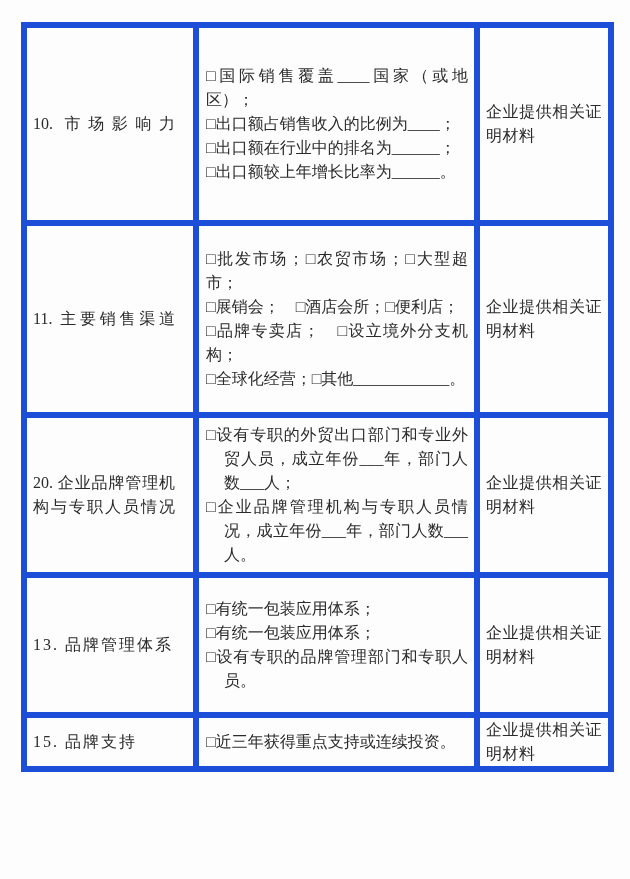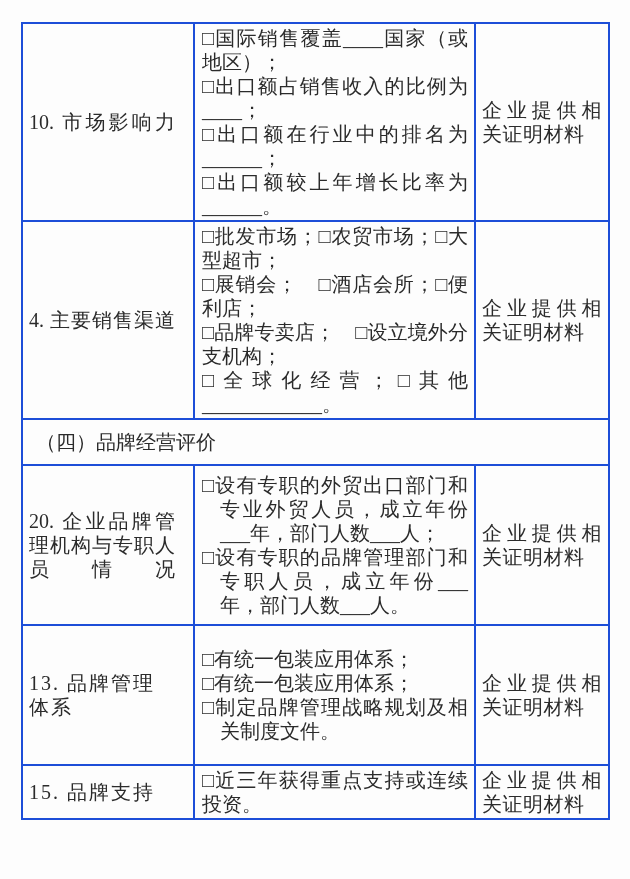--- a/index.html
+++ b/index.html
@@ -20,23 +20,23 @@
   }
   table.form {
     position: absolute;
     left: 21px;
     top: 22px;
     width: 587px;
     border-collapse: collapse;
     table-layout: fixed;
   }
   table.form td {
-    border: 2px solid #1d4ed8;
+    border: 6px solid #1d4ed8;
     vertical-align: middle;
-    font-size: 20px;
+    font-size: 16px;
     line-height: 24px;
     box-sizing: border-box;
     overflow: hidden;
   }
   
   tr.r10  { height: 198px; }
   tr.r11  { height: 192px; }
   tr.rsec { height: 46px;  }
   tr.r12  { height: 160px; }
   tr.r13  { height: 140px; }
@@ -96,54 +96,51 @@
         <div class="item">□国际销售覆盖____国家（或地区）；</div>
         <div class="item">□出口额占销售收入的比例为____；</div>
         <div class="item">□出口额在行业中的排名为______；</div>
         <div class="item">□出口额较上年增长比率为______。</div>
       </td>
       <td class="cell-evidence">企业提供相关证明材料</td>
     </tr>
 
     <tr class="r11">
       <td class="cell-label">
-        <div class="lbl stretch">4. 主要销售渠道</div>
+        <div class="lbl stretch">11. 主要销售渠道</div>
       </td>
       <td class="cell-criteria">
         <div class="item">□批发市场；□农贸市场；□大型超市；</div>
         <div class="item">□展销会；　□酒店会所；□便利店；</div>
         <div class="item">□品牌专卖店；　□设立境外分支机构；</div>
         <div class="item">□全球化经营；□其他____________。</div>
       </td>
       <td class="cell-evidence">企业提供相关证明材料</td>
     </tr>
 
-    <tr class="rsec">
-      <td class="cell-section" colspan="3">（四）品牌经营评价</td>
-    </tr>
 
     <tr class="r12">
       <td class="cell-label">
         <div class="lbl stretch">20. 企业品牌管理机构与专职人员情况</div>
       </td>
       <td class="cell-criteria hang">
         <div class="item">□设有专职的外贸出口部门和专业外贸人员，成立年份___年，部门人数___人；</div>
-        <div class="item">□设有专职的品牌管理部门和专职人员，成立年份___年，部门人数___人。</div>
+        <div class="item">□企业品牌管理机构与专职人员情况，成立年份___年，部门人数___人。</div>
       </td>
       <td class="cell-evidence">企业提供相关证明材料</td>
     </tr>
 
     <tr class="r13">
       <td class="cell-label">
         <div class="lbl">13. 品牌管理体系</div>
       </td>
       <td class="cell-criteria hang">
         <div class="item">□有统一包装应用体系；</div>
         <div class="item">□有统一包装应用体系；</div>
-        <div class="item">□制定品牌管理战略规划及相关制度文件。</div>
+        <div class="item">□设有专职的品牌管理部门和专职人员。</div>
       </td>
       <td class="cell-evidence">企业提供相关证明材料</td>
     </tr>
 
 
     <tr class="r15">
       <td class="cell-label">
         <div class="lbl">15. 品牌支持</div>
       </td>
       <td class="cell-criteria">

